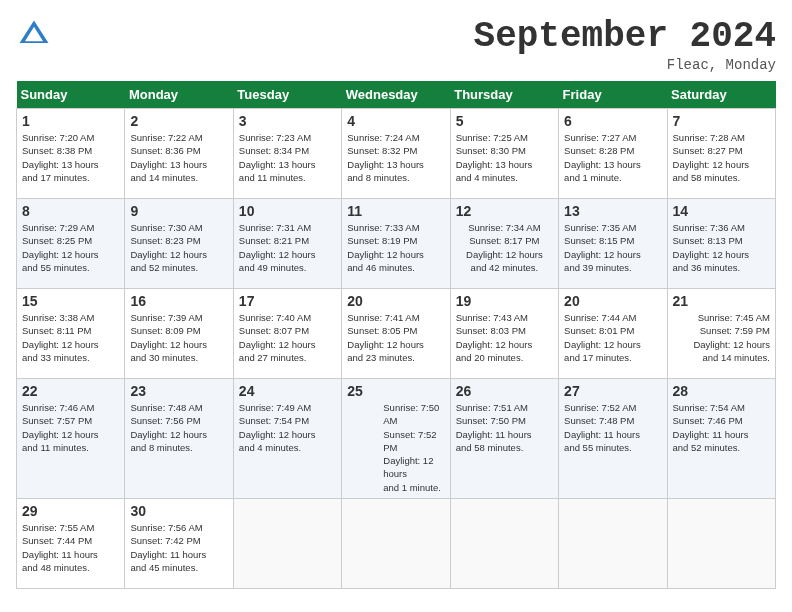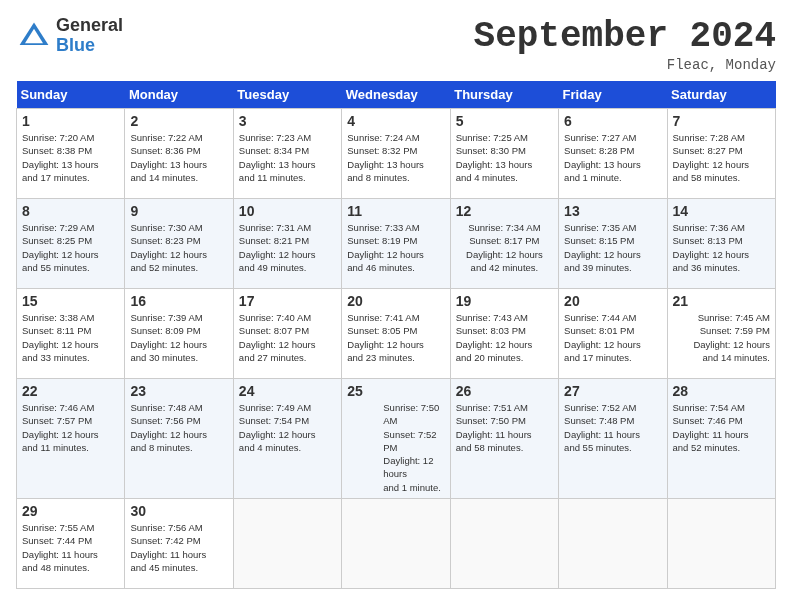--- a/index.html
+++ b/index.html
@@ -42,21 +42,21 @@
     .location {
       font-size: 14px;
       color: #555;
     }
     table {
       width: 100%;
       border-collapse: collapse;
       table-layout: fixed;
     }
     th {
-      background-color: #1d4ed8;
+      background-color: #15803d;
       color: #fff;
       font-size: 13px;
       font-weight: bold;
       padding: 6px 4px;
       text-align: left;
     }
     td {
       border: 1px solid #ccc;
       vertical-align: top;
       padding: 4px 5px;
@@ -87,24 +87,20 @@
   </style>
 </head>
 <body>
 
 <div class="header">
   <div class="logo">
     <svg class="logo-icon" viewBox="0 0 40 40">
       <polygon points="20,5 36,30 4,30" fill="#2e7dc9"></polygon>
       <polygon points="20,12 30,28 10,28" fill="#fff"></polygon>
     </svg>
-    <div class="logo-text">
-      <span style="font-size:18px;font-weight:bold;color:#333;">General</span>
-      <span style="font-size:18px;font-weight:bold;color:#2e7dc9;">Blue</span>
-    </div>
   </div>
   <div class="title-block">
     <div class="month-title">September 2024</div>
     <div class="location">Fleac, Monday</div>
   </div>
 </div>
 
 <table>
   <thead>
     <tr>

